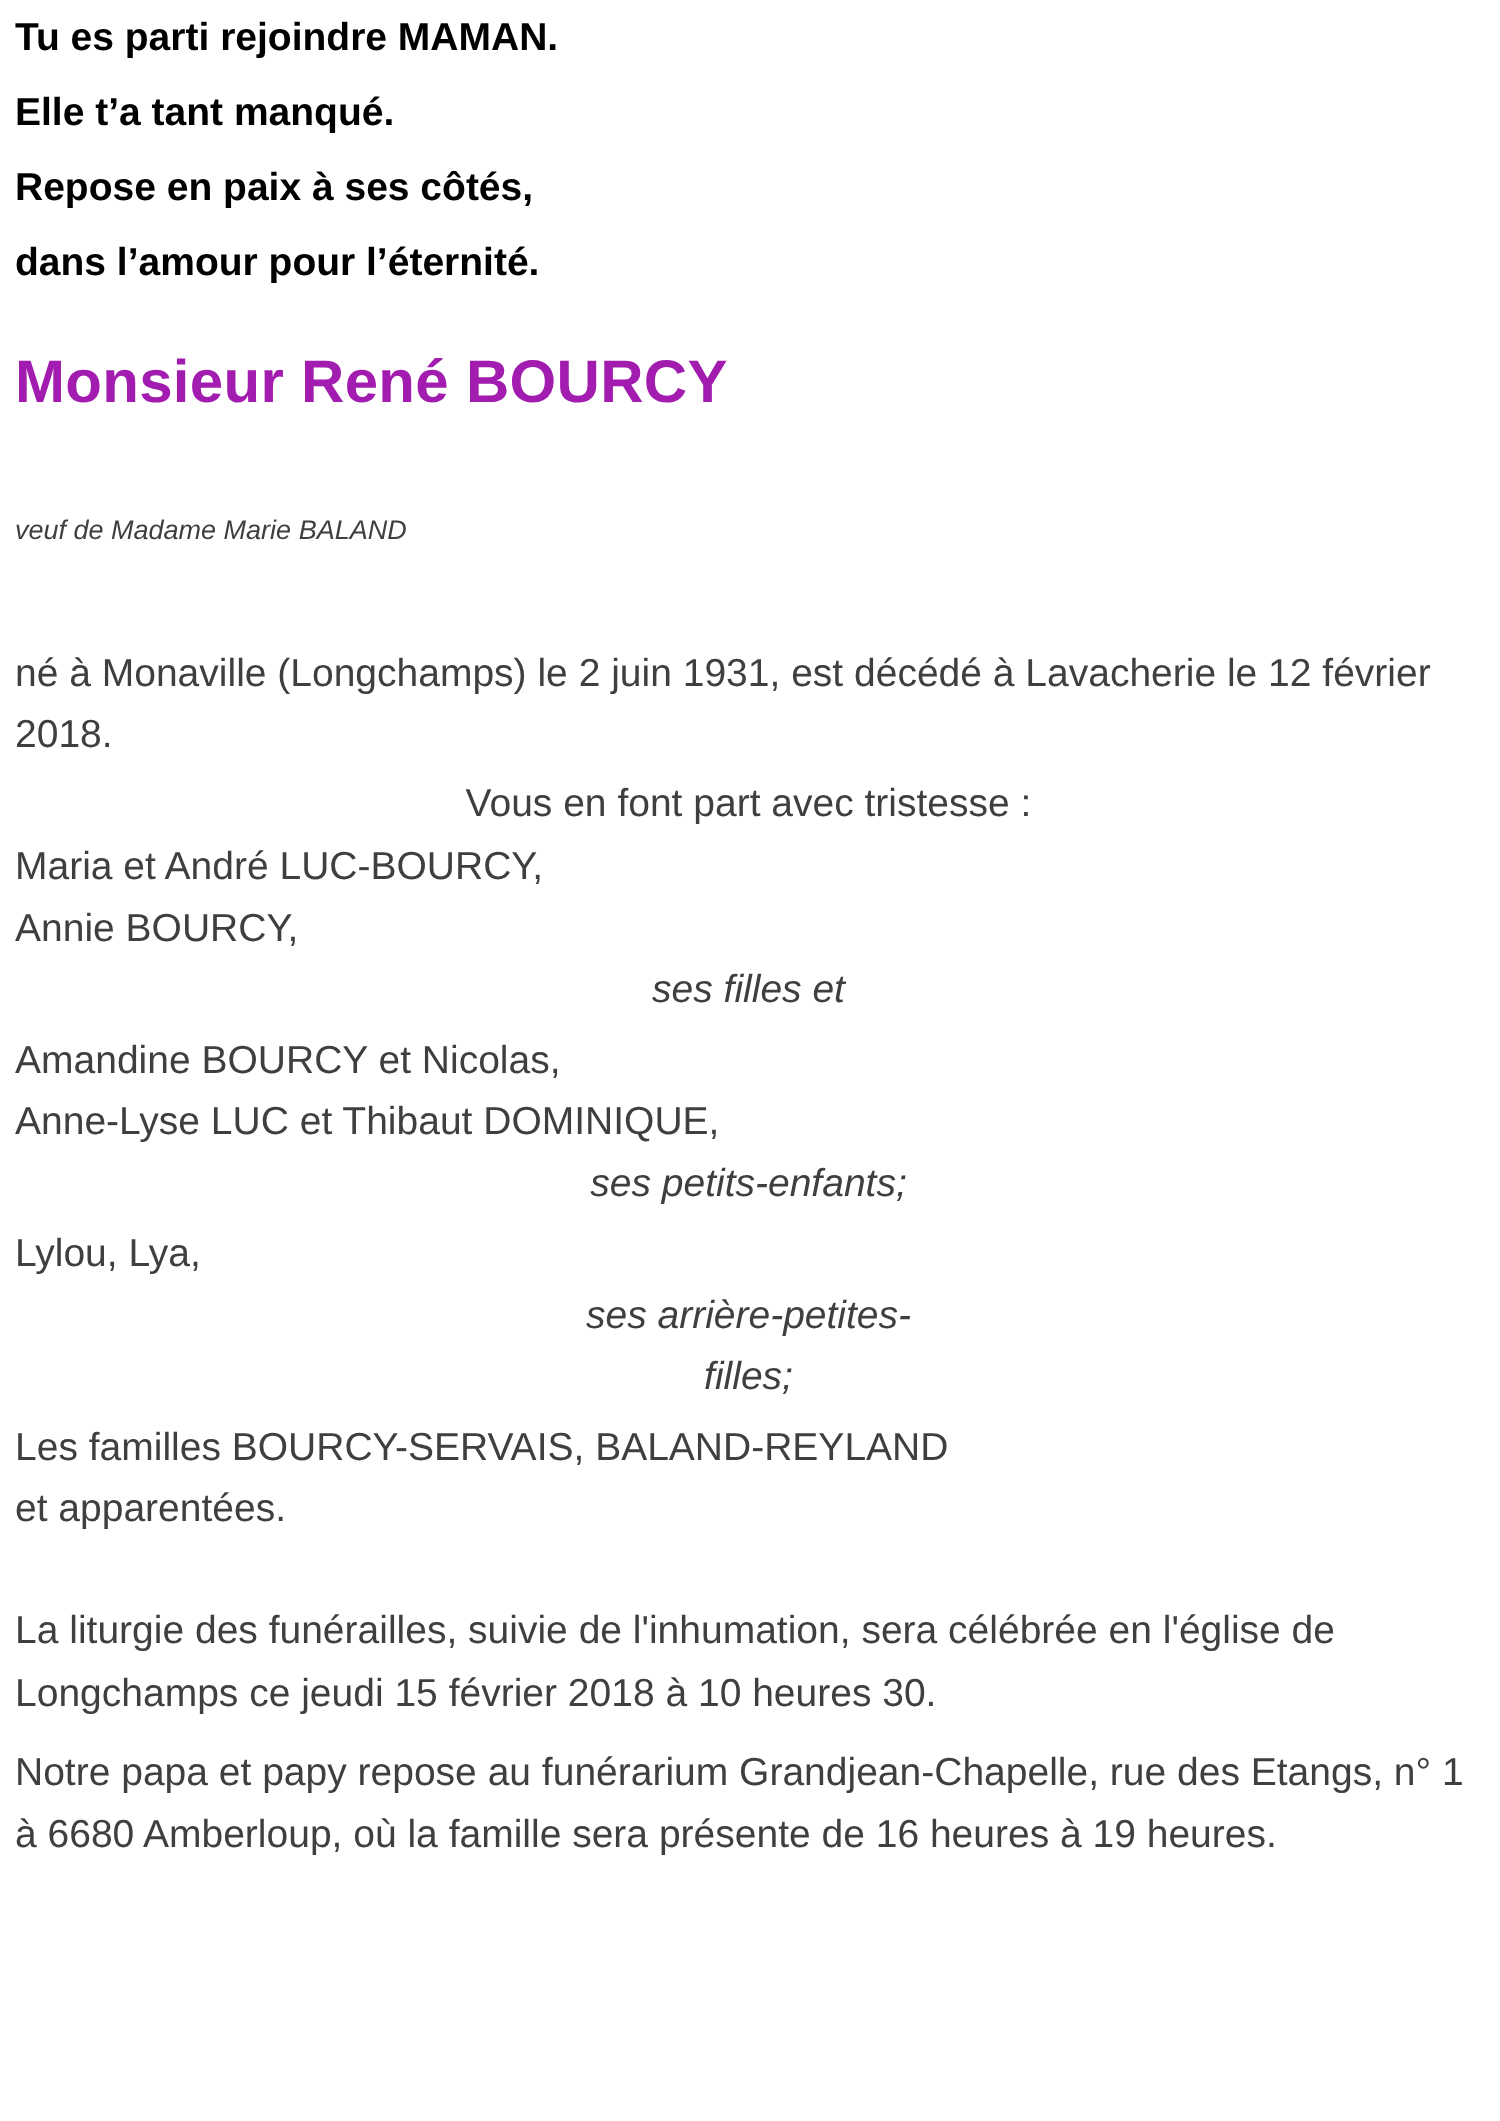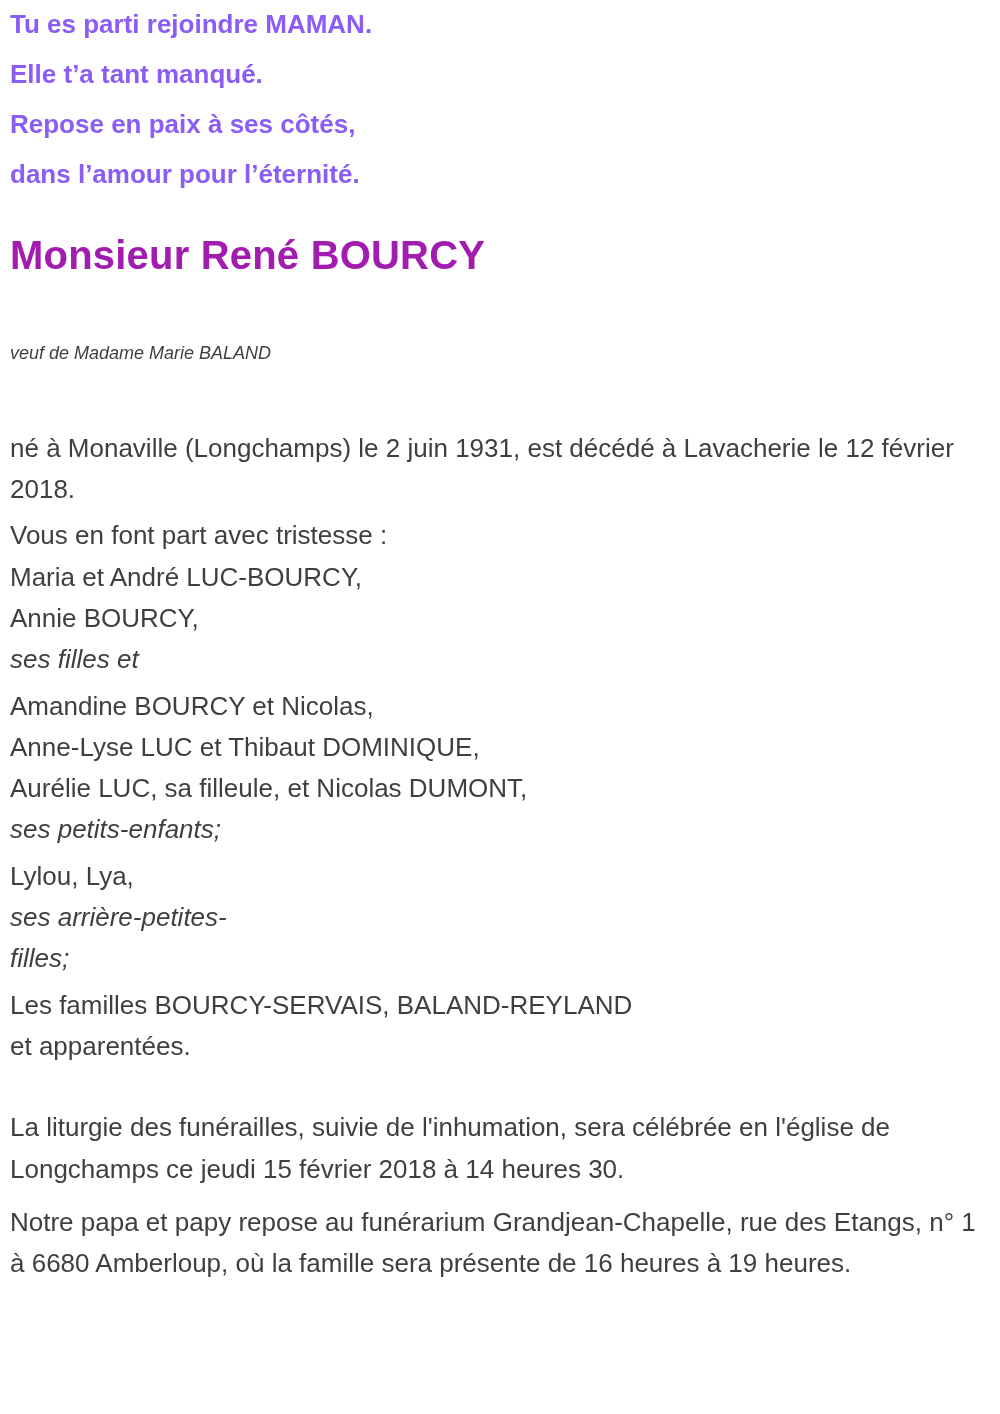--- a/index.html
+++ b/index.html
@@ -20,21 +20,21 @@
     min-height: 1414px;
     padding: 10px 12px 24px 10px;
     background: #ffffff;
   }
   
   .intro p {
     margin: 0 0 21px 0;
     font-size: 26px;
     font-weight: 700;
     line-height: 1.12;
-    color: #8b5cf6;
+    color: #000000;
   }
   
   h1.deceased {
     margin: 42px 0 0 0;
     font-size: 40px;
     font-weight: 700;
     line-height: 1.2;
     color: #a21caf;
     letter-spacing: 0.2px;
   }
@@ -44,32 +44,33 @@
     line-height: 1.35;
     font-style: italic;
   }
   .body-par {
     margin: 62px 0 0 0;
     font-size: 26px;
     line-height: 1.6;
   }
   .announce {
     margin: 4px 0 0 0;
+    text-align: center;
   }
   .names {
     margin: 0;
     font-size: 26px;
     line-height: 1.58;
   }
   .relation-right {
     margin: 0;
     font-size: 26px;
     line-height: 1.58;
     font-style: italic;
-    text-align: left;
+    text-align: center;
   }
   .group-gap {
     margin-top: 6px;
   }
   
   .ceremony {
     margin-top: 40px;
   }
   .ceremony p {
     margin: 0 0 11px 0;
@@ -101,38 +102,37 @@
     <div>Maria et André LUC-BOURCY,</div>
     <div>Annie BOURCY,</div>
   </div>
   <div class="relation-right">
     <div>ses filles et</div>
   </div>
 
   <div class="names group-gap">
     <div>Amandine BOURCY et Nicolas,</div>
     <div>Anne-Lyse LUC et Thibaut DOMINIQUE,</div>
-    <div>Aurélie LUC, sa filleule, et Nicolas DUMONT,</div>
   </div>
   <div class="relation-right">
     <div>ses petits-enfants;</div>
   </div>
 
   <div class="names group-gap">
     <div>Lylou, Lya,</div>
   </div>
   <div class="relation-right">
     <div>ses arrière-petites-</div>
     <div>filles;</div>
   </div>
 
   <div class="names group-gap">
     <div>Les familles BOURCY-SERVAIS, BALAND-REYLAND</div>
     <div>et apparentées.</div>
   </div>
 
   <section class="ceremony">
-    <p>La liturgie des funérailles, suivie de l'inhumation, sera célébrée en l'église de Longchamps ce jeudi 15 février 2018 à 14 heures 30.</p>
+    <p>La liturgie des funérailles, suivie de l'inhumation, sera célébrée en l'église de Longchamps ce jeudi 15 février 2018 à 10 heures 30.</p>
     <p>Notre papa et papy repose au funérarium Grandjean-Chapelle, rue des Etangs, n° 1 à 6680 Amberloup, où la famille sera présente de 16 heures à 19 heures.</p>
 
   </section>
 
 </div>
 
 </body></html>

